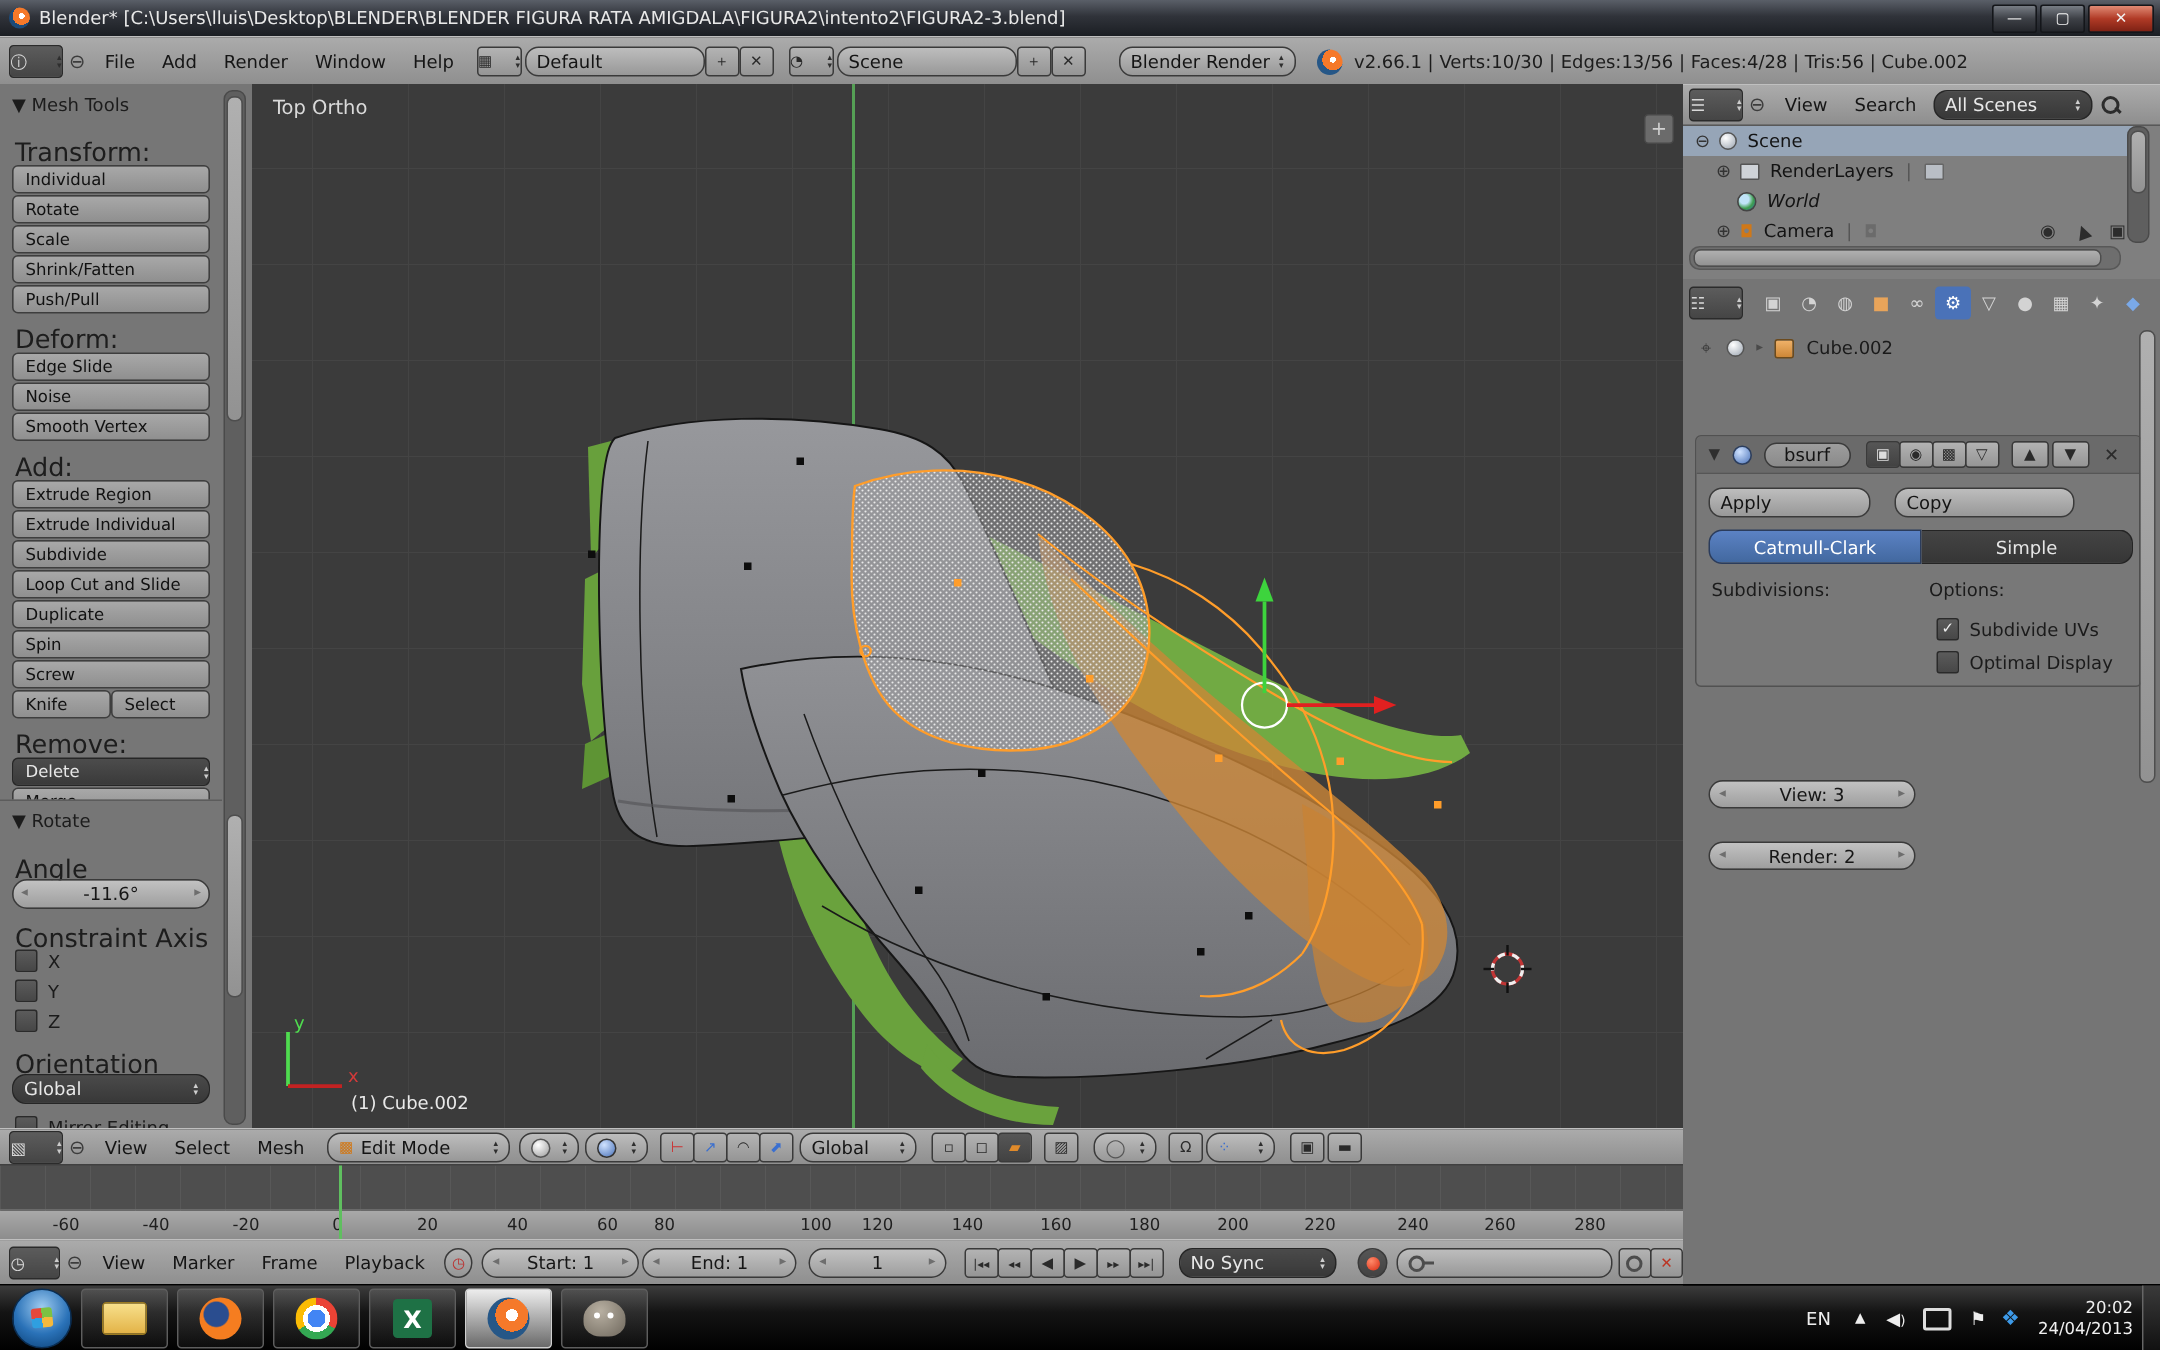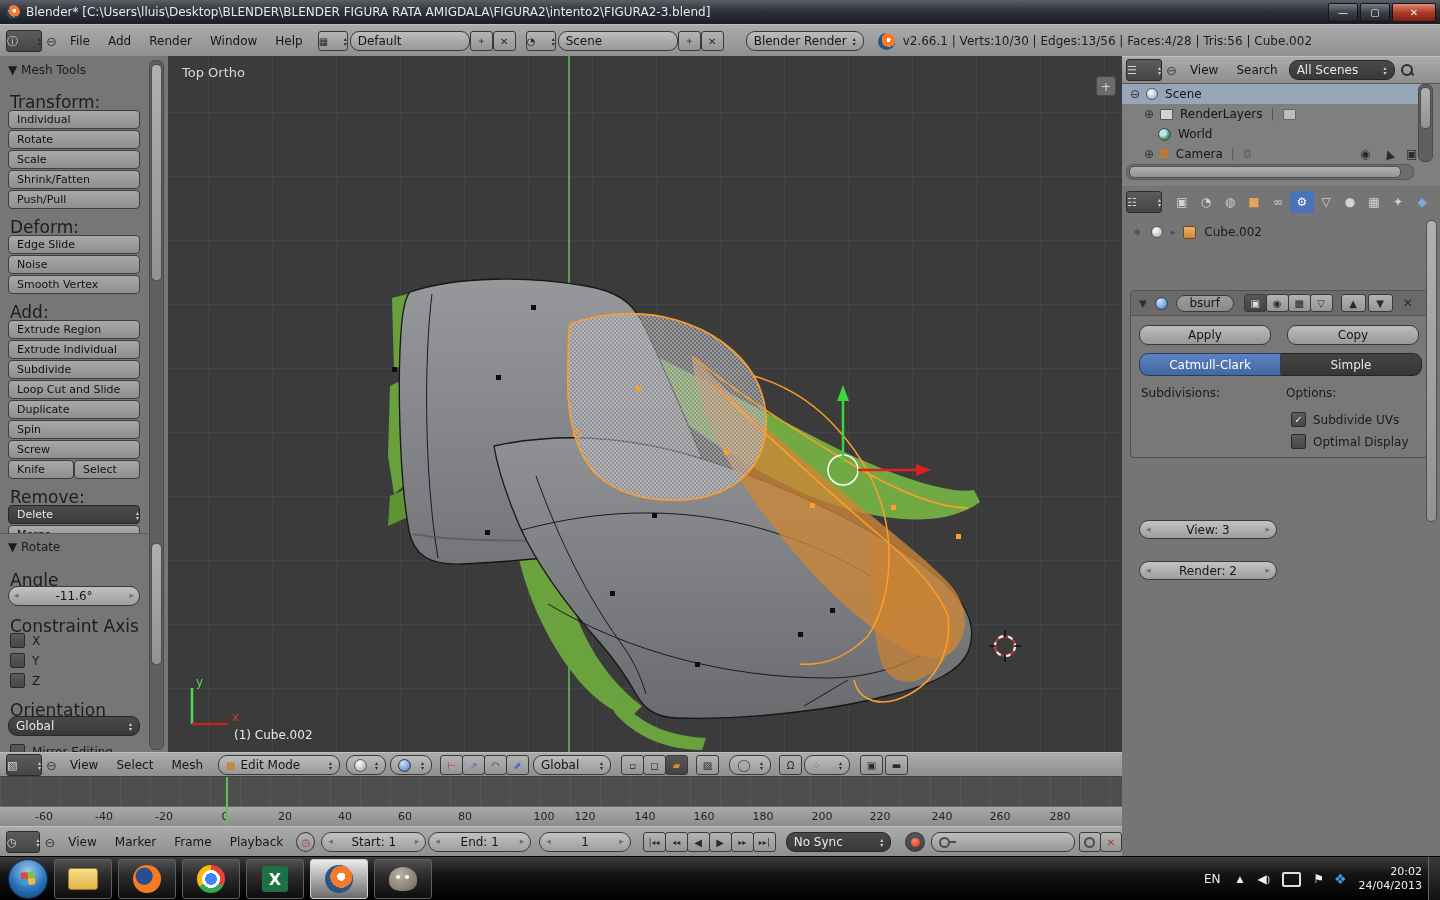--- a/index.html
+++ b/index.html
@@ -401,21 +401,21 @@
 
   <div class="abs tl-track"></div>
   <div class="abs tl-ruler">
     <span class="tick" style="left:44px">-60</span>
     <span class="tick" style="left:104px">-40</span>
     <span class="tick" style="left:164px">-20</span>
     <span class="tick" style="left:225px">0</span>
     <span class="tick" style="left:285px">20</span>
     <span class="tick" style="left:345px">40</span>
     <span class="tick" style="left:405px">60</span>
-    <span class="tick" style="left:465px">80</span>
+    <span class="tick" style="left:443px">80</span>
     <span class="tick" style="left:544px">100</span>
     <span class="tick" style="left:585px">120</span>
     <span class="tick" style="left:645px">140</span>
     <span class="tick" style="left:704px">160</span>
     <span class="tick" style="left:763px">180</span>
     <span class="tick" style="left:822px">200</span>
     <span class="tick" style="left:880px">220</span>
     <span class="tick" style="left:942px">240</span>
     <span class="tick" style="left:1000px">260</span>
     <span class="tick" style="left:1060px">280</span>
@@ -513,21 +513,21 @@
       <span style="margin-left:6px;width:10px;height:10px;border-radius:50%;background:radial-gradient(circle at 35% 30%,#fff,#9aa4b0);border:1px solid #555;"></span>
       <span style="margin-left:7px">Scene</span>
     </div>
     <div class="olrow" style="top:48px;">
       <span style="margin-left:22px;color:#333">⊕</span>
       <span style="margin-left:6px;width:11px;height:9px;background:#cfd3d8;border:1px solid #555;border-radius:1px"></span>
       <span style="margin-left:7px">RenderLayers</span>
       <span style="margin-left:8px;color:#555">|</span>
       <span style="margin-left:8px;width:11px;height:9px;background:#b9bec5;border:1px solid #666;border-radius:1px"></span>
     </div>
-    <div class="olrow" style="top:68px;">
+    <div class="olrow" style="top:68px;font-style:italic;">
       <span style="margin-left:36px;width:11px;height:11px;border-radius:50%;background:radial-gradient(circle at 35% 35%,#bfe3f7 30%,#3f9e4f 60%,#2c6ea8);border:1px solid #444;"></span>
       <span style="margin-left:7px">World</span>
     </div>
     <div class="olrow" style="top:88px;">
       <span style="margin-left:22px;color:#333">⊕</span>
       <span style="margin-left:6px;color:#d07818;font-size:11px">◘</span>
       <span style="margin-left:7px">Camera</span>
       <span style="margin-left:8px;color:#555">|</span>
       <span style="margin-left:8px;color:#6b6b6b;font-size:11px">◘</span>
       <span class="abs" style="left:238px;color:#2c2c2c">◉</span>
@@ -596,24 +596,24 @@
           <div class="sq" style="height:18px;margin-left:-1px">▩</div>
           <div class="sq" style="height:18px;margin-left:-1px">▽</div>
         </div>
         <div class="flex" style="margin-left:8px">
           <div class="sq" style="height:18px;width:25px">▲</div>
           <div class="sq" style="height:18px;width:25px;margin-left:2px">▼</div>
         </div>
         <span style="margin-left:10px;color:#2a2a2a">✕</span>
       </div>
       <div class="flex" style="margin-top:9px;">
-        <div class="pill" style="width:132px;margin-left:8px;justify-content:center">
+        <div class="pill" style="width:108px;margin-left:8px;">
             <span>Apply</span>
           </div>
-        <div class="pill" style="width:132px;margin-left:16px;justify-content:center">
+        <div class="pill" style="width:120px;margin-left:16px;">
             <span>Copy</span>
           </div>
       </div>
       <div class="flex" style="margin-top:8px;margin-left:8px;">
         <div style="width:140px;height:21px;background:linear-gradient(#5b82c4,#42689f);border:1px solid #2b3c5c;border-radius:9px 0 0 9px;display:flex;align-items:center;justify-content:center;color:#fff;">
           <span>Catmull-Clark</span>
         </div>
         <div style="width:140px;height:21px;background:linear-gradient(#444,#363636);border:1px solid #242424;border-left:none;border-radius:0 9px 9px 0;display:flex;align-items:center;justify-content:center;color:#e6e6e6;">
           <span>Simple</span>
         </div>

